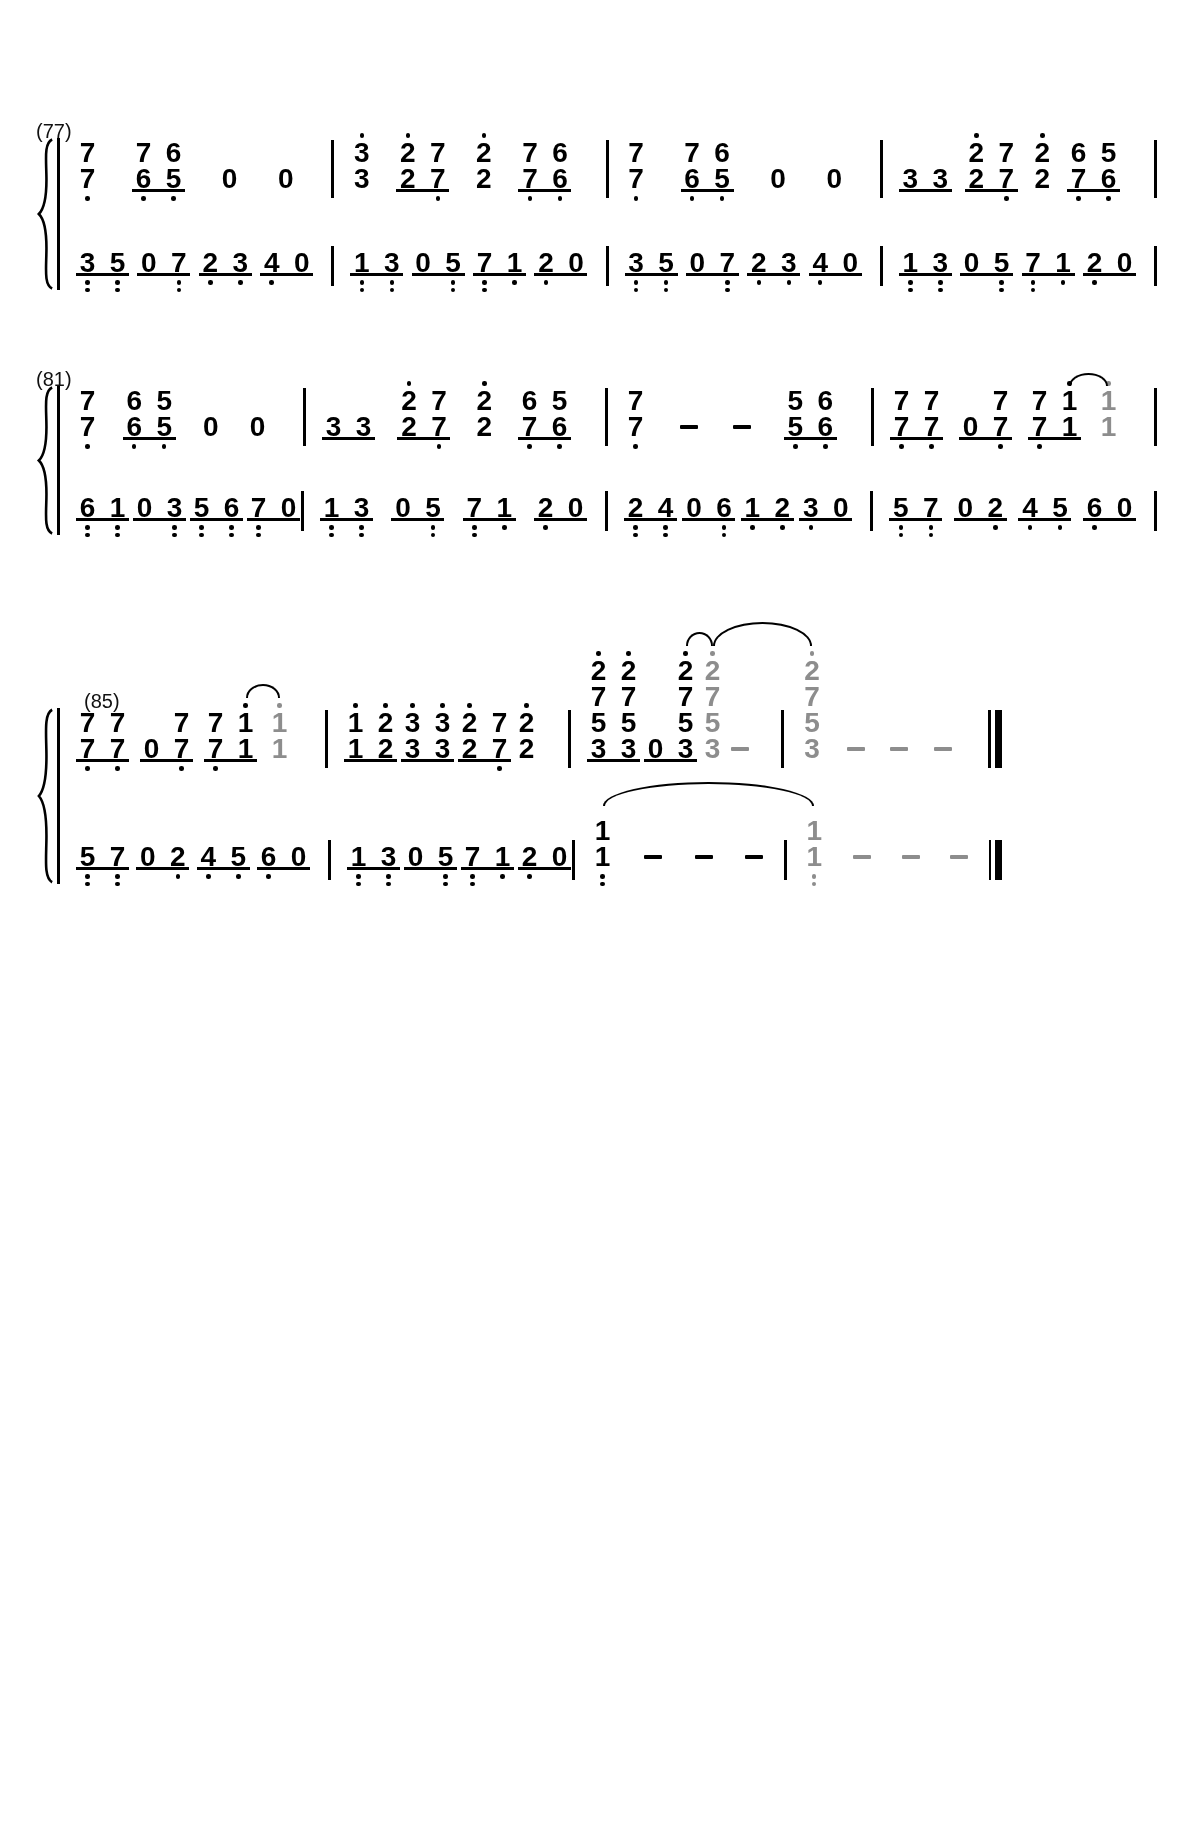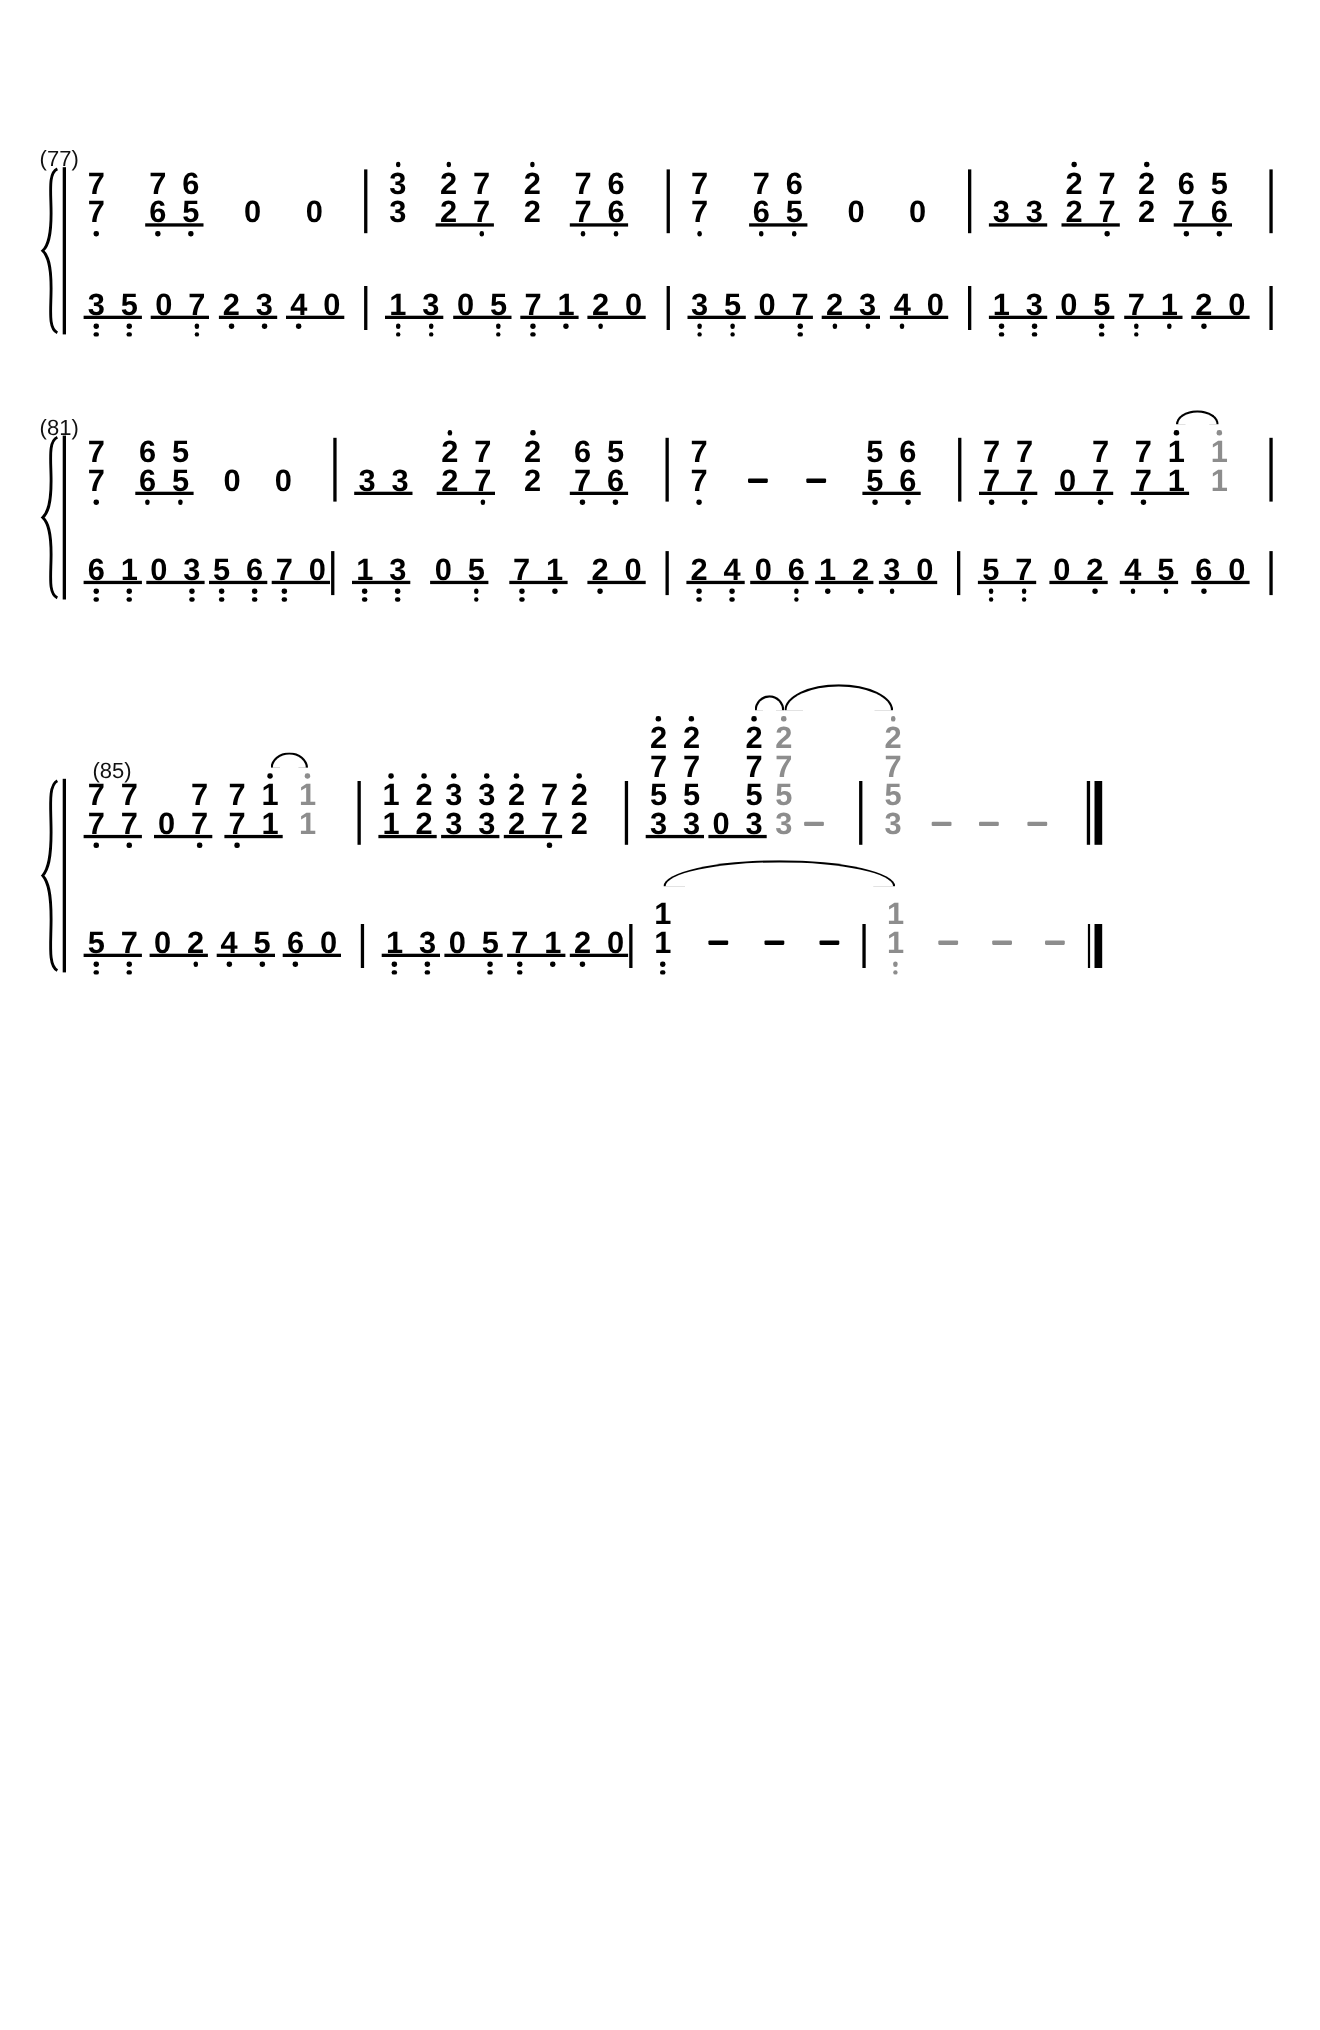--- a/index.html
+++ b/index.html
@@ -37,21 +37,21 @@
   .dashcell{height:26px;display:flex;align-items:center;justify-content:center;}
   .dash{width:18px;height:3.5px;background:currentColor;display:block;border-radius:1px;}
   .gray{color:var(--muted,#8d8d8d);}
   .tie{position:absolute;border:2.5px solid #000;border-bottom:none;
        border-radius:50% 50% 0 0 / 100% 100% 0 0;box-sizing:border-box;}
 </style>
 </head>
 <body>
 
 <main class="page" id="page">
-    <section class="system" style="top: 146px;">
+    <section class="system" style="top: 132px;">
       <div class="syslabel" style="top: -12px;">(77)</div>
       <div class="sysrow">
         <div class="bracewrap" style="top: 6px; bottom: 2px;">
           <svg viewBox="0 0 20 200" preserveAspectRatio="none">
             <path d="M17,2 C8,7 11,30 11,55 C11,83 8,94 3,100 C8,106 11,117 11,145 C11,170 8,193 17,198" fill="none" stroke="#000" stroke-width="2.6" vector-effect="non-scaling-stroke"></path>
           </svg>
         </div>
         <div class="startline" style="top: 6px; bottom: 2px;"></div>
         <div class="staves">
           <div class="staff upper" style="height: 76px;">
@@ -493,21 +493,21 @@
                   <div class="cell">0</div>
                   <div class="db"></div>
                 </div>
               </div>
             </div>
             <div class="barline"></div>
           </div>
         </div>
       </div>
     </section>
-    <section class="system" style="top: 390px;">
+    <section class="system" style="top: 380px;">
       <div class="syslabel" style="top: -12px;">(81)</div>
       <div class="sysrow">
         <div class="bracewrap" style="top: 6px; bottom: 2px;">
           <svg viewBox="0 0 20 200" preserveAspectRatio="none">
             <path d="M17,2 C8,7 11,30 11,55 C11,83 8,94 3,100 C8,106 11,117 11,145 C11,170 8,193 17,198" fill="none" stroke="#000" stroke-width="2.6" vector-effect="non-scaling-stroke"></path>
           </svg>
         </div>
         <div class="startline" style="top: 6px; bottom: 2px;"></div>
         <div class="staves">
           <div class="staff upper" style="height: 76px;">

